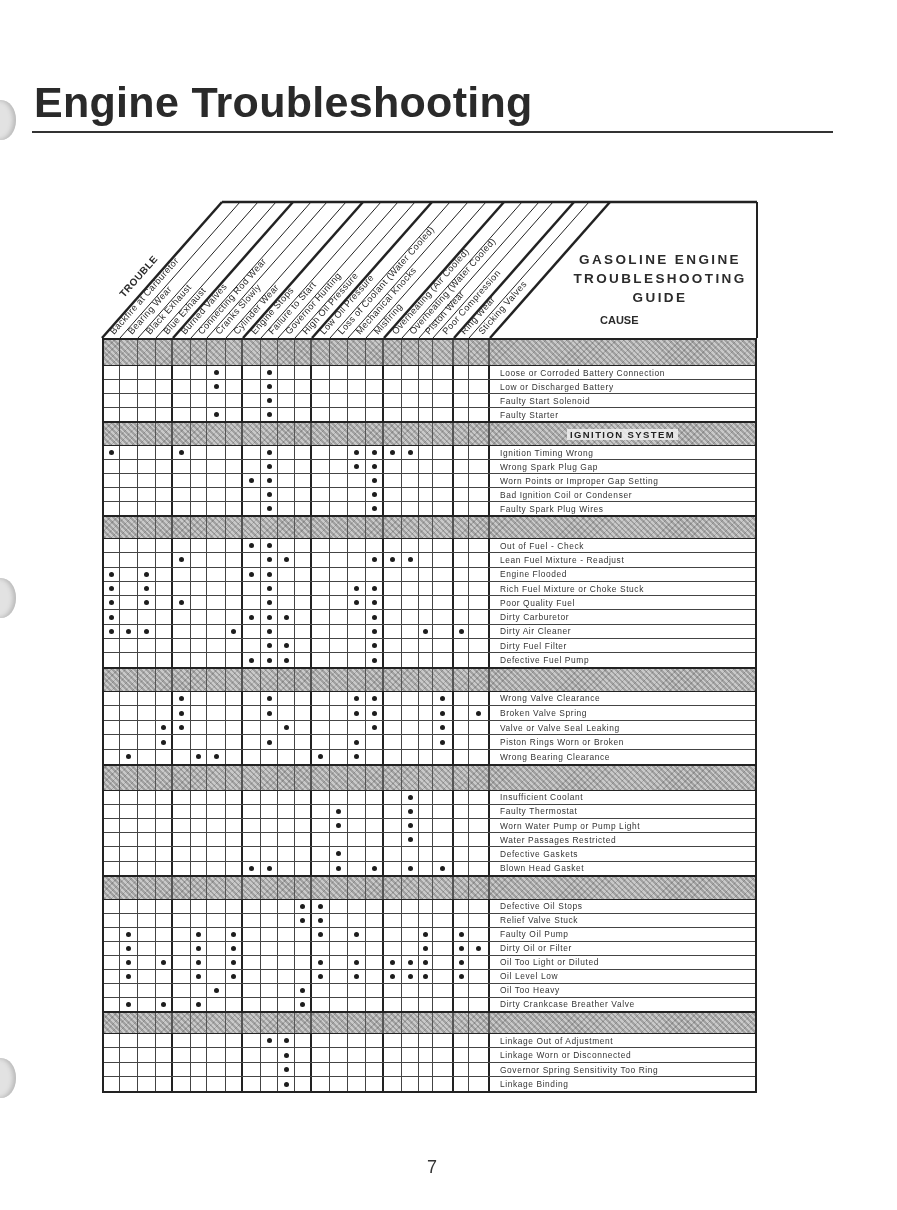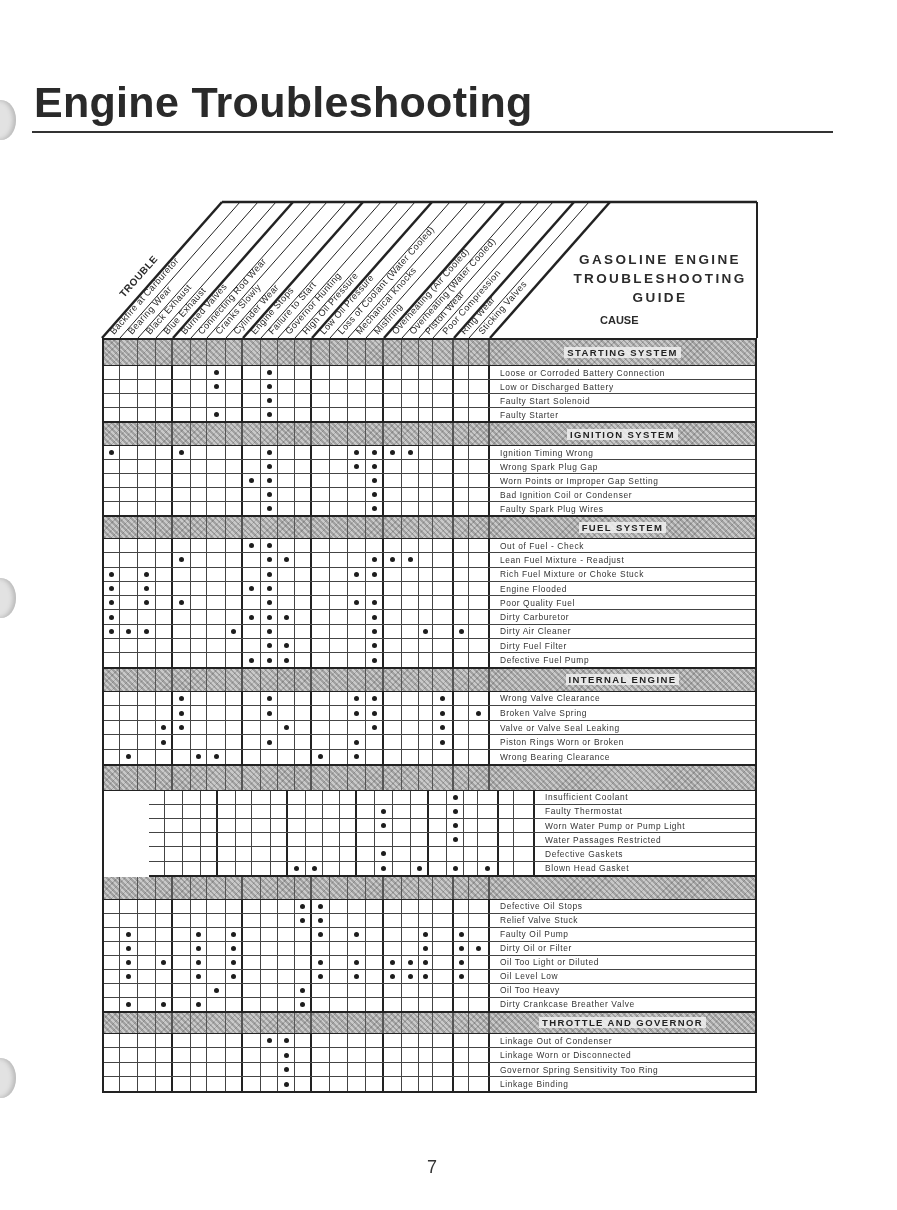--- a/index.html
+++ b/index.html
@@ -111,23 +111,20 @@
       <div class="cell" style="width: 18px;"></div>
       <div class="cell" style="width: 18px;"></div>
       <div class="cell" style="width: 18px;"></div>
       <div class="cell thick" style="width: 18px;"></div>
       <div class="cell" style="width: 18px;"></div>
       <div class="cell" style="width: 17px;"></div>
       <div class="cell" style="width: 14px;"></div>
       <div class="cell thick" style="width: 21px;"></div>
       <div class="cell" style="width: 15px;"></div>
       <div class="cell thick" style="width: 21px;"></div>
-      <div class="band-label">
-        <span>STARTING SYSTEM</span>
-      </div>
     </div>
     <div style="border-bottom: 2px solid rgb(34, 34, 34);">
       <div class="row" style="height: 13px;">
         <div class="cell" style="width: 16px;"></div>
         <div class="cell" style="width: 18px;"></div>
         <div class="cell" style="width: 18px;"></div>
         <div class="cell thick" style="width: 17px;"></div>
         <div class="cell" style="width: 18px;"></div>
         <div class="cell" style="width: 16px;"></div>
         <div class="cell" style="width: 19px;">
@@ -442,23 +439,20 @@
       <div class="cell" style="width: 18px;"></div>
       <div class="cell" style="width: 18px;"></div>
       <div class="cell" style="width: 18px;"></div>
       <div class="cell thick" style="width: 18px;"></div>
       <div class="cell" style="width: 18px;"></div>
       <div class="cell" style="width: 17px;"></div>
       <div class="cell" style="width: 14px;"></div>
       <div class="cell thick" style="width: 21px;"></div>
       <div class="cell" style="width: 15px;"></div>
       <div class="cell thick" style="width: 21px;"></div>
-      <div class="band-label">
-        <span>FUEL SYSTEM</span>
-      </div>
     </div>
     <div style="border-bottom: 2px solid rgb(34, 34, 34);">
       <div class="row" style="height: 13.3px;">
         <div class="cell" style="width: 16px;"></div>
         <div class="cell" style="width: 18px;"></div>
         <div class="cell" style="width: 18px;"></div>
         <div class="cell thick" style="width: 17px;"></div>
         <div class="cell" style="width: 18px;"></div>
         <div class="cell" style="width: 16px;"></div>
         <div class="cell" style="width: 19px;"></div>
@@ -526,74 +520,74 @@
         </div>
         <div class="cell" style="width: 18px;"></div>
         <div class="cell" style="width: 18px;">
           <span class="dot"></span>
         </div>
         <div class="cell thick" style="width: 17px;"></div>
         <div class="cell" style="width: 18px;"></div>
         <div class="cell" style="width: 16px;"></div>
         <div class="cell" style="width: 19px;"></div>
         <div class="cell thick" style="width: 17px;"></div>
-        <div class="cell" style="width: 18px;"></div>
-        <div class="cell" style="width: 17px;">
-          <span class="dot"></span>
-        </div>
-        <div class="cell" style="width: 17px;"></div>
-        <div class="cell thick" style="width: 17px;"></div>
-        <div class="cell" style="width: 18px;"></div>
-        <div class="cell" style="width: 18px;"></div>
-        <div class="cell" style="width: 18px;">
-          <span class="dot"></span>
-        </div>
-        <div class="cell thick" style="width: 18px;">
-          <span class="dot"></span>
-        </div>
-        <div class="cell" style="width: 18px;"></div>
-        <div class="cell" style="width: 17px;"></div>
-        <div class="cell" style="width: 14px;"></div>
-        <div class="cell thick" style="width: 21px;"></div>
-        <div class="cell" style="width: 15px;"></div>
-        <div class="cell thick" style="width: 21px;"></div>
-        <div class="cause">Rich Fuel Mixture or Choke Stuck</div>
+        <div class="cell" style="width: 18px;">
+          <span class="dot"></span>
+        </div>
+        <div class="cell" style="width: 17px;">
+          <span class="dot"></span>
+        </div>
+        <div class="cell" style="width: 17px;"></div>
+        <div class="cell thick" style="width: 17px;"></div>
+        <div class="cell" style="width: 18px;"></div>
+        <div class="cell" style="width: 18px;"></div>
+        <div class="cell" style="width: 18px;"></div>
+        <div class="cell thick" style="width: 18px;"></div>
+        <div class="cell" style="width: 18px;"></div>
+        <div class="cell" style="width: 17px;"></div>
+        <div class="cell" style="width: 14px;"></div>
+        <div class="cell thick" style="width: 21px;"></div>
+        <div class="cell" style="width: 15px;"></div>
+        <div class="cell thick" style="width: 21px;"></div>
+        <div class="cause">Engine Flooded</div>
       </div>
       <div class="row" style="height: 13.3px;">
         <div class="cell" style="width: 16px;">
           <span class="dot"></span>
         </div>
         <div class="cell" style="width: 18px;"></div>
         <div class="cell" style="width: 18px;">
           <span class="dot"></span>
         </div>
         <div class="cell thick" style="width: 17px;"></div>
         <div class="cell" style="width: 18px;"></div>
         <div class="cell" style="width: 16px;"></div>
         <div class="cell" style="width: 19px;"></div>
         <div class="cell thick" style="width: 17px;"></div>
-        <div class="cell" style="width: 18px;">
-          <span class="dot"></span>
-        </div>
-        <div class="cell" style="width: 17px;">
-          <span class="dot"></span>
-        </div>
-        <div class="cell" style="width: 17px;"></div>
-        <div class="cell thick" style="width: 17px;"></div>
-        <div class="cell" style="width: 18px;"></div>
-        <div class="cell" style="width: 18px;"></div>
-        <div class="cell" style="width: 18px;"></div>
-        <div class="cell thick" style="width: 18px;"></div>
-        <div class="cell" style="width: 18px;"></div>
-        <div class="cell" style="width: 17px;"></div>
-        <div class="cell" style="width: 14px;"></div>
-        <div class="cell thick" style="width: 21px;"></div>
-        <div class="cell" style="width: 15px;"></div>
-        <div class="cell thick" style="width: 21px;"></div>
-        <div class="cause">Engine Flooded</div>
+        <div class="cell" style="width: 18px;"></div>
+        <div class="cell" style="width: 17px;">
+          <span class="dot"></span>
+        </div>
+        <div class="cell" style="width: 17px;"></div>
+        <div class="cell thick" style="width: 17px;"></div>
+        <div class="cell" style="width: 18px;"></div>
+        <div class="cell" style="width: 18px;"></div>
+        <div class="cell" style="width: 18px;">
+          <span class="dot"></span>
+        </div>
+        <div class="cell thick" style="width: 18px;">
+          <span class="dot"></span>
+        </div>
+        <div class="cell" style="width: 18px;"></div>
+        <div class="cell" style="width: 17px;"></div>
+        <div class="cell" style="width: 14px;"></div>
+        <div class="cell thick" style="width: 21px;"></div>
+        <div class="cell" style="width: 15px;"></div>
+        <div class="cell thick" style="width: 21px;"></div>
+        <div class="cause">Rich Fuel Mixture or Choke Stuck</div>
       </div>
       <div class="row" style="height: 13.3px;">
         <div class="cell" style="width: 16px;">
           <span class="dot"></span>
         </div>
         <div class="cell" style="width: 18px;"></div>
         <div class="cell" style="width: 18px;">
           <span class="dot"></span>
         </div>
         <div class="cell thick" style="width: 17px;"></div>
@@ -760,224 +754,20 @@
         <div class="cell" style="width: 18px;"></div>
         <div class="cell" style="width: 17px;"></div>
         <div class="cell" style="width: 14px;"></div>
         <div class="cell thick" style="width: 21px;"></div>
         <div class="cell" style="width: 15px;"></div>
         <div class="cell thick" style="width: 21px;"></div>
         <div class="cause">Defective Fuel Pump</div>
       </div>
     </div>
     <div class="band" style="height: 22px;">
-      <div class="cell" style="width: 16px;"></div>
-      <div class="cell" style="width: 18px;"></div>
-      <div class="cell" style="width: 18px;"></div>
-      <div class="cell thick" style="width: 17px;"></div>
-      <div class="cell" style="width: 18px;"></div>
-      <div class="cell" style="width: 16px;"></div>
-      <div class="cell" style="width: 19px;"></div>
-      <div class="cell thick" style="width: 17px;"></div>
-      <div class="cell" style="width: 18px;"></div>
-      <div class="cell" style="width: 17px;"></div>
-      <div class="cell" style="width: 17px;"></div>
-      <div class="cell thick" style="width: 17px;"></div>
-      <div class="cell" style="width: 18px;"></div>
-      <div class="cell" style="width: 18px;"></div>
-      <div class="cell" style="width: 18px;"></div>
-      <div class="cell thick" style="width: 18px;"></div>
-      <div class="cell" style="width: 18px;"></div>
-      <div class="cell" style="width: 17px;"></div>
-      <div class="cell" style="width: 14px;"></div>
-      <div class="cell thick" style="width: 21px;"></div>
-      <div class="cell" style="width: 15px;"></div>
-      <div class="cell thick" style="width: 21px;"></div>
-      <div class="band-label">
-        <span>INTERNAL ENGINE</span>
-      </div>
-    </div>
-    <div style="border-bottom: 2px solid rgb(34, 34, 34);">
-      <div class="row" style="height: 13.6px;">
-        <div class="cell" style="width: 16px;"></div>
-        <div class="cell" style="width: 18px;"></div>
-        <div class="cell" style="width: 18px;"></div>
-        <div class="cell thick" style="width: 17px;"></div>
-        <div class="cell" style="width: 18px;">
-          <span class="dot"></span>
-        </div>
-        <div class="cell" style="width: 16px;"></div>
-        <div class="cell" style="width: 19px;"></div>
-        <div class="cell thick" style="width: 17px;"></div>
-        <div class="cell" style="width: 18px;"></div>
-        <div class="cell" style="width: 17px;">
-          <span class="dot"></span>
-        </div>
-        <div class="cell" style="width: 17px;"></div>
-        <div class="cell thick" style="width: 17px;"></div>
-        <div class="cell" style="width: 18px;"></div>
-        <div class="cell" style="width: 18px;"></div>
-        <div class="cell" style="width: 18px;">
-          <span class="dot"></span>
-        </div>
-        <div class="cell thick" style="width: 18px;">
-          <span class="dot"></span>
-        </div>
-        <div class="cell" style="width: 18px;"></div>
-        <div class="cell" style="width: 17px;"></div>
-        <div class="cell" style="width: 14px;"></div>
-        <div class="cell thick" style="width: 21px;">
-          <span class="dot"></span>
-        </div>
-        <div class="cell" style="width: 15px;"></div>
-        <div class="cell thick" style="width: 21px;"></div>
-        <div class="cause">Wrong Valve Clearance</div>
-      </div>
-      <div class="row" style="height: 13.6px;">
-        <div class="cell" style="width: 16px;"></div>
-        <div class="cell" style="width: 18px;"></div>
-        <div class="cell" style="width: 18px;"></div>
-        <div class="cell thick" style="width: 17px;"></div>
-        <div class="cell" style="width: 18px;">
-          <span class="dot"></span>
-        </div>
-        <div class="cell" style="width: 16px;"></div>
-        <div class="cell" style="width: 19px;"></div>
-        <div class="cell thick" style="width: 17px;"></div>
-        <div class="cell" style="width: 18px;"></div>
-        <div class="cell" style="width: 17px;">
-          <span class="dot"></span>
-        </div>
-        <div class="cell" style="width: 17px;"></div>
-        <div class="cell thick" style="width: 17px;"></div>
-        <div class="cell" style="width: 18px;"></div>
-        <div class="cell" style="width: 18px;"></div>
-        <div class="cell" style="width: 18px;">
-          <span class="dot"></span>
-        </div>
-        <div class="cell thick" style="width: 18px;">
-          <span class="dot"></span>
-        </div>
-        <div class="cell" style="width: 18px;"></div>
-        <div class="cell" style="width: 17px;"></div>
-        <div class="cell" style="width: 14px;"></div>
-        <div class="cell thick" style="width: 21px;">
-          <span class="dot"></span>
-        </div>
-        <div class="cell" style="width: 15px;"></div>
-        <div class="cell thick" style="width: 21px;">
-          <span class="dot"></span>
-        </div>
-        <div class="cause">Broken Valve Spring</div>
-      </div>
-      <div class="row" style="height: 13.6px;">
-        <div class="cell" style="width: 16px;"></div>
-        <div class="cell" style="width: 18px;"></div>
-        <div class="cell" style="width: 18px;"></div>
-        <div class="cell thick" style="width: 17px;">
-          <span class="dot"></span>
-        </div>
-        <div class="cell" style="width: 18px;">
-          <span class="dot"></span>
-        </div>
-        <div class="cell" style="width: 16px;"></div>
-        <div class="cell" style="width: 19px;"></div>
-        <div class="cell thick" style="width: 17px;"></div>
-        <div class="cell" style="width: 18px;"></div>
-        <div class="cell" style="width: 17px;"></div>
-        <div class="cell" style="width: 17px;">
-          <span class="dot"></span>
-        </div>
-        <div class="cell thick" style="width: 17px;"></div>
-        <div class="cell" style="width: 18px;"></div>
-        <div class="cell" style="width: 18px;"></div>
-        <div class="cell" style="width: 18px;"></div>
-        <div class="cell thick" style="width: 18px;">
-          <span class="dot"></span>
-        </div>
-        <div class="cell" style="width: 18px;"></div>
-        <div class="cell" style="width: 17px;"></div>
-        <div class="cell" style="width: 14px;"></div>
-        <div class="cell thick" style="width: 21px;">
-          <span class="dot"></span>
-        </div>
-        <div class="cell" style="width: 15px;"></div>
-        <div class="cell thick" style="width: 21px;"></div>
-        <div class="cause">Valve or Valve Seal Leaking</div>
-      </div>
-      <div class="row" style="height: 13.6px;">
-        <div class="cell" style="width: 16px;"></div>
-        <div class="cell" style="width: 18px;"></div>
-        <div class="cell" style="width: 18px;"></div>
-        <div class="cell thick" style="width: 17px;">
-          <span class="dot"></span>
-        </div>
-        <div class="cell" style="width: 18px;"></div>
-        <div class="cell" style="width: 16px;"></div>
-        <div class="cell" style="width: 19px;"></div>
-        <div class="cell thick" style="width: 17px;"></div>
-        <div class="cell" style="width: 18px;"></div>
-        <div class="cell" style="width: 17px;">
-          <span class="dot"></span>
-        </div>
-        <div class="cell" style="width: 17px;"></div>
-        <div class="cell thick" style="width: 17px;"></div>
-        <div class="cell" style="width: 18px;"></div>
-        <div class="cell" style="width: 18px;"></div>
-        <div class="cell" style="width: 18px;">
-          <span class="dot"></span>
-        </div>
-        <div class="cell thick" style="width: 18px;"></div>
-        <div class="cell" style="width: 18px;"></div>
-        <div class="cell" style="width: 17px;"></div>
-        <div class="cell" style="width: 14px;"></div>
-        <div class="cell thick" style="width: 21px;">
-          <span class="dot"></span>
-        </div>
-        <div class="cell" style="width: 15px;"></div>
-        <div class="cell thick" style="width: 21px;"></div>
-        <div class="cause">Piston Rings Worn or Broken</div>
-      </div>
-      <div class="row" style="height: 13.6px;">
-        <div class="cell" style="width: 16px;"></div>
-        <div class="cell" style="width: 18px;">
-          <span class="dot"></span>
-        </div>
-        <div class="cell" style="width: 18px;"></div>
-        <div class="cell thick" style="width: 17px;"></div>
-        <div class="cell" style="width: 18px;"></div>
-        <div class="cell" style="width: 16px;">
-          <span class="dot"></span>
-        </div>
-        <div class="cell" style="width: 19px;">
-          <span class="dot"></span>
-        </div>
-        <div class="cell thick" style="width: 17px;"></div>
-        <div class="cell" style="width: 18px;"></div>
-        <div class="cell" style="width: 17px;"></div>
-        <div class="cell" style="width: 17px;"></div>
-        <div class="cell thick" style="width: 17px;"></div>
-        <div class="cell" style="width: 18px;">
-          <span class="dot"></span>
-        </div>
-        <div class="cell" style="width: 18px;"></div>
-        <div class="cell" style="width: 18px;">
-          <span class="dot"></span>
-        </div>
-        <div class="cell thick" style="width: 18px;"></div>
-        <div class="cell" style="width: 18px;"></div>
-        <div class="cell" style="width: 17px;"></div>
-        <div class="cell" style="width: 14px;"></div>
-        <div class="cell thick" style="width: 21px;"></div>
-        <div class="cell" style="width: 15px;"></div>
-        <div class="cell thick" style="width: 21px;"></div>
-        <div class="cause">Wrong Bearing Clearance</div>
-      </div>
-    </div>
-    <div class="band" style="height: 24px;">
       <div class="cell" style="width: 16px;"></div>
       <div class="cell" style="width: 18px;"></div>
       <div class="cell" style="width: 18px;"></div>
       <div class="cell thick" style="width: 17px;"></div>
       <div class="cell" style="width: 18px;"></div>
       <div class="cell" style="width: 16px;"></div>
       <div class="cell" style="width: 19px;"></div>
       <div class="cell thick" style="width: 17px;"></div>
       <div class="cell" style="width: 18px;"></div>
       <div class="cell" style="width: 17px;"></div>
@@ -987,21 +777,222 @@
       <div class="cell" style="width: 18px;"></div>
       <div class="cell" style="width: 18px;"></div>
       <div class="cell thick" style="width: 18px;"></div>
       <div class="cell" style="width: 18px;"></div>
       <div class="cell" style="width: 17px;"></div>
       <div class="cell" style="width: 14px;"></div>
       <div class="cell thick" style="width: 21px;"></div>
       <div class="cell" style="width: 15px;"></div>
       <div class="cell thick" style="width: 21px;"></div>
     </div>
-    <div style="border-bottom: 2px solid rgb(34, 34, 34); margin-left: 45px;">
+    <div style="border-bottom: 2px solid rgb(34, 34, 34);">
+      <div class="row" style="height: 13.6px;">
+        <div class="cell" style="width: 16px;"></div>
+        <div class="cell" style="width: 18px;"></div>
+        <div class="cell" style="width: 18px;"></div>
+        <div class="cell thick" style="width: 17px;"></div>
+        <div class="cell" style="width: 18px;">
+          <span class="dot"></span>
+        </div>
+        <div class="cell" style="width: 16px;"></div>
+        <div class="cell" style="width: 19px;"></div>
+        <div class="cell thick" style="width: 17px;"></div>
+        <div class="cell" style="width: 18px;"></div>
+        <div class="cell" style="width: 17px;">
+          <span class="dot"></span>
+        </div>
+        <div class="cell" style="width: 17px;"></div>
+        <div class="cell thick" style="width: 17px;"></div>
+        <div class="cell" style="width: 18px;"></div>
+        <div class="cell" style="width: 18px;"></div>
+        <div class="cell" style="width: 18px;">
+          <span class="dot"></span>
+        </div>
+        <div class="cell thick" style="width: 18px;">
+          <span class="dot"></span>
+        </div>
+        <div class="cell" style="width: 18px;"></div>
+        <div class="cell" style="width: 17px;"></div>
+        <div class="cell" style="width: 14px;"></div>
+        <div class="cell thick" style="width: 21px;">
+          <span class="dot"></span>
+        </div>
+        <div class="cell" style="width: 15px;"></div>
+        <div class="cell thick" style="width: 21px;"></div>
+        <div class="cause">Wrong Valve Clearance</div>
+      </div>
+      <div class="row" style="height: 13.6px;">
+        <div class="cell" style="width: 16px;"></div>
+        <div class="cell" style="width: 18px;"></div>
+        <div class="cell" style="width: 18px;"></div>
+        <div class="cell thick" style="width: 17px;"></div>
+        <div class="cell" style="width: 18px;">
+          <span class="dot"></span>
+        </div>
+        <div class="cell" style="width: 16px;"></div>
+        <div class="cell" style="width: 19px;"></div>
+        <div class="cell thick" style="width: 17px;"></div>
+        <div class="cell" style="width: 18px;"></div>
+        <div class="cell" style="width: 17px;">
+          <span class="dot"></span>
+        </div>
+        <div class="cell" style="width: 17px;"></div>
+        <div class="cell thick" style="width: 17px;"></div>
+        <div class="cell" style="width: 18px;"></div>
+        <div class="cell" style="width: 18px;"></div>
+        <div class="cell" style="width: 18px;">
+          <span class="dot"></span>
+        </div>
+        <div class="cell thick" style="width: 18px;">
+          <span class="dot"></span>
+        </div>
+        <div class="cell" style="width: 18px;"></div>
+        <div class="cell" style="width: 17px;"></div>
+        <div class="cell" style="width: 14px;"></div>
+        <div class="cell thick" style="width: 21px;">
+          <span class="dot"></span>
+        </div>
+        <div class="cell" style="width: 15px;"></div>
+        <div class="cell thick" style="width: 21px;">
+          <span class="dot"></span>
+        </div>
+        <div class="cause">Broken Valve Spring</div>
+      </div>
+      <div class="row" style="height: 13.6px;">
+        <div class="cell" style="width: 16px;"></div>
+        <div class="cell" style="width: 18px;"></div>
+        <div class="cell" style="width: 18px;"></div>
+        <div class="cell thick" style="width: 17px;">
+          <span class="dot"></span>
+        </div>
+        <div class="cell" style="width: 18px;">
+          <span class="dot"></span>
+        </div>
+        <div class="cell" style="width: 16px;"></div>
+        <div class="cell" style="width: 19px;"></div>
+        <div class="cell thick" style="width: 17px;"></div>
+        <div class="cell" style="width: 18px;"></div>
+        <div class="cell" style="width: 17px;"></div>
+        <div class="cell" style="width: 17px;">
+          <span class="dot"></span>
+        </div>
+        <div class="cell thick" style="width: 17px;"></div>
+        <div class="cell" style="width: 18px;"></div>
+        <div class="cell" style="width: 18px;"></div>
+        <div class="cell" style="width: 18px;"></div>
+        <div class="cell thick" style="width: 18px;">
+          <span class="dot"></span>
+        </div>
+        <div class="cell" style="width: 18px;"></div>
+        <div class="cell" style="width: 17px;"></div>
+        <div class="cell" style="width: 14px;"></div>
+        <div class="cell thick" style="width: 21px;">
+          <span class="dot"></span>
+        </div>
+        <div class="cell" style="width: 15px;"></div>
+        <div class="cell thick" style="width: 21px;"></div>
+        <div class="cause">Valve or Valve Seal Leaking</div>
+      </div>
+      <div class="row" style="height: 13.6px;">
+        <div class="cell" style="width: 16px;"></div>
+        <div class="cell" style="width: 18px;"></div>
+        <div class="cell" style="width: 18px;"></div>
+        <div class="cell thick" style="width: 17px;">
+          <span class="dot"></span>
+        </div>
+        <div class="cell" style="width: 18px;"></div>
+        <div class="cell" style="width: 16px;"></div>
+        <div class="cell" style="width: 19px;"></div>
+        <div class="cell thick" style="width: 17px;"></div>
+        <div class="cell" style="width: 18px;"></div>
+        <div class="cell" style="width: 17px;">
+          <span class="dot"></span>
+        </div>
+        <div class="cell" style="width: 17px;"></div>
+        <div class="cell thick" style="width: 17px;"></div>
+        <div class="cell" style="width: 18px;"></div>
+        <div class="cell" style="width: 18px;"></div>
+        <div class="cell" style="width: 18px;">
+          <span class="dot"></span>
+        </div>
+        <div class="cell thick" style="width: 18px;"></div>
+        <div class="cell" style="width: 18px;"></div>
+        <div class="cell" style="width: 17px;"></div>
+        <div class="cell" style="width: 14px;"></div>
+        <div class="cell thick" style="width: 21px;">
+          <span class="dot"></span>
+        </div>
+        <div class="cell" style="width: 15px;"></div>
+        <div class="cell thick" style="width: 21px;"></div>
+        <div class="cause">Piston Rings Worn or Broken</div>
+      </div>
+      <div class="row" style="height: 13.6px;">
+        <div class="cell" style="width: 16px;"></div>
+        <div class="cell" style="width: 18px;">
+          <span class="dot"></span>
+        </div>
+        <div class="cell" style="width: 18px;"></div>
+        <div class="cell thick" style="width: 17px;"></div>
+        <div class="cell" style="width: 18px;"></div>
+        <div class="cell" style="width: 16px;">
+          <span class="dot"></span>
+        </div>
+        <div class="cell" style="width: 19px;">
+          <span class="dot"></span>
+        </div>
+        <div class="cell thick" style="width: 17px;"></div>
+        <div class="cell" style="width: 18px;"></div>
+        <div class="cell" style="width: 17px;"></div>
+        <div class="cell" style="width: 17px;"></div>
+        <div class="cell thick" style="width: 17px;"></div>
+        <div class="cell" style="width: 18px;">
+          <span class="dot"></span>
+        </div>
+        <div class="cell" style="width: 18px;"></div>
+        <div class="cell" style="width: 18px;">
+          <span class="dot"></span>
+        </div>
+        <div class="cell thick" style="width: 18px;"></div>
+        <div class="cell" style="width: 18px;"></div>
+        <div class="cell" style="width: 17px;"></div>
+        <div class="cell" style="width: 14px;"></div>
+        <div class="cell thick" style="width: 21px;"></div>
+        <div class="cell" style="width: 15px;"></div>
+        <div class="cell thick" style="width: 21px;"></div>
+        <div class="cause">Wrong Bearing Clearance</div>
+      </div>
+    </div>
+    <div class="band" style="height: 24px;">
+      <div class="cell" style="width: 16px;"></div>
+      <div class="cell" style="width: 18px;"></div>
+      <div class="cell" style="width: 18px;"></div>
+      <div class="cell thick" style="width: 17px;"></div>
+      <div class="cell" style="width: 18px;"></div>
+      <div class="cell" style="width: 16px;"></div>
+      <div class="cell" style="width: 19px;"></div>
+      <div class="cell thick" style="width: 17px;"></div>
+      <div class="cell" style="width: 18px;"></div>
+      <div class="cell" style="width: 17px;"></div>
+      <div class="cell" style="width: 17px;"></div>
+      <div class="cell thick" style="width: 17px;"></div>
+      <div class="cell" style="width: 18px;"></div>
+      <div class="cell" style="width: 18px;"></div>
+      <div class="cell" style="width: 18px;"></div>
+      <div class="cell thick" style="width: 18px;"></div>
+      <div class="cell" style="width: 18px;"></div>
+      <div class="cell" style="width: 17px;"></div>
+      <div class="cell" style="width: 14px;"></div>
+      <div class="cell thick" style="width: 21px;"></div>
+      <div class="cell" style="width: 15px;"></div>
+      <div class="cell thick" style="width: 21px;"></div>
+    </div>
+    <div style="border-bottom: 2px solid rgb(34, 34, 34);">
       <div class="row" style="height: 13.2px;">
         <div class="cell" style="width: 16px;"></div>
         <div class="cell" style="width: 18px;"></div>
         <div class="cell" style="width: 18px;"></div>
         <div class="cell thick" style="width: 17px;"></div>
         <div class="cell" style="width: 18px;"></div>
         <div class="cell" style="width: 16px;"></div>
         <div class="cell" style="width: 19px;"></div>
         <div class="cell thick" style="width: 17px;"></div>
         <div class="cell" style="width: 18px;"></div>
@@ -1498,23 +1489,20 @@
       <div class="cell" style="width: 18px;"></div>
       <div class="cell" style="width: 18px;"></div>
       <div class="cell" style="width: 18px;"></div>
       <div class="cell thick" style="width: 18px;"></div>
       <div class="cell" style="width: 18px;"></div>
       <div class="cell" style="width: 17px;"></div>
       <div class="cell" style="width: 14px;"></div>
       <div class="cell thick" style="width: 21px;"></div>
       <div class="cell" style="width: 15px;"></div>
       <div class="cell thick" style="width: 21px;"></div>
-      <div class="band-label">
-        <span>THROTTLE AND GOVERNOR</span>
-      </div>
     </div>
     <div style="border-bottom: none;">
       <div class="row" style="height: 13.5px;">
         <div class="cell" style="width: 16px;"></div>
         <div class="cell" style="width: 18px;"></div>
         <div class="cell" style="width: 18px;"></div>
         <div class="cell thick" style="width: 17px;"></div>
         <div class="cell" style="width: 18px;"></div>
         <div class="cell" style="width: 16px;"></div>
         <div class="cell" style="width: 19px;"></div>
@@ -1530,21 +1518,21 @@
         <div class="cell" style="width: 18px;"></div>
         <div class="cell" style="width: 18px;"></div>
         <div class="cell" style="width: 18px;"></div>
         <div class="cell thick" style="width: 18px;"></div>
         <div class="cell" style="width: 18px;"></div>
         <div class="cell" style="width: 17px;"></div>
         <div class="cell" style="width: 14px;"></div>
         <div class="cell thick" style="width: 21px;"></div>
         <div class="cell" style="width: 15px;"></div>
         <div class="cell thick" style="width: 21px;"></div>
-        <div class="cause">Linkage Out of Condenser</div>
+        <div class="cause">Linkage Out of Adjustment</div>
       </div>
       <div class="row" style="height: 13.5px;">
         <div class="cell" style="width: 16px;"></div>
         <div class="cell" style="width: 18px;"></div>
         <div class="cell" style="width: 18px;"></div>
         <div class="cell thick" style="width: 17px;"></div>
         <div class="cell" style="width: 18px;"></div>
         <div class="cell" style="width: 16px;"></div>
         <div class="cell" style="width: 19px;"></div>
         <div class="cell thick" style="width: 17px;"></div>

